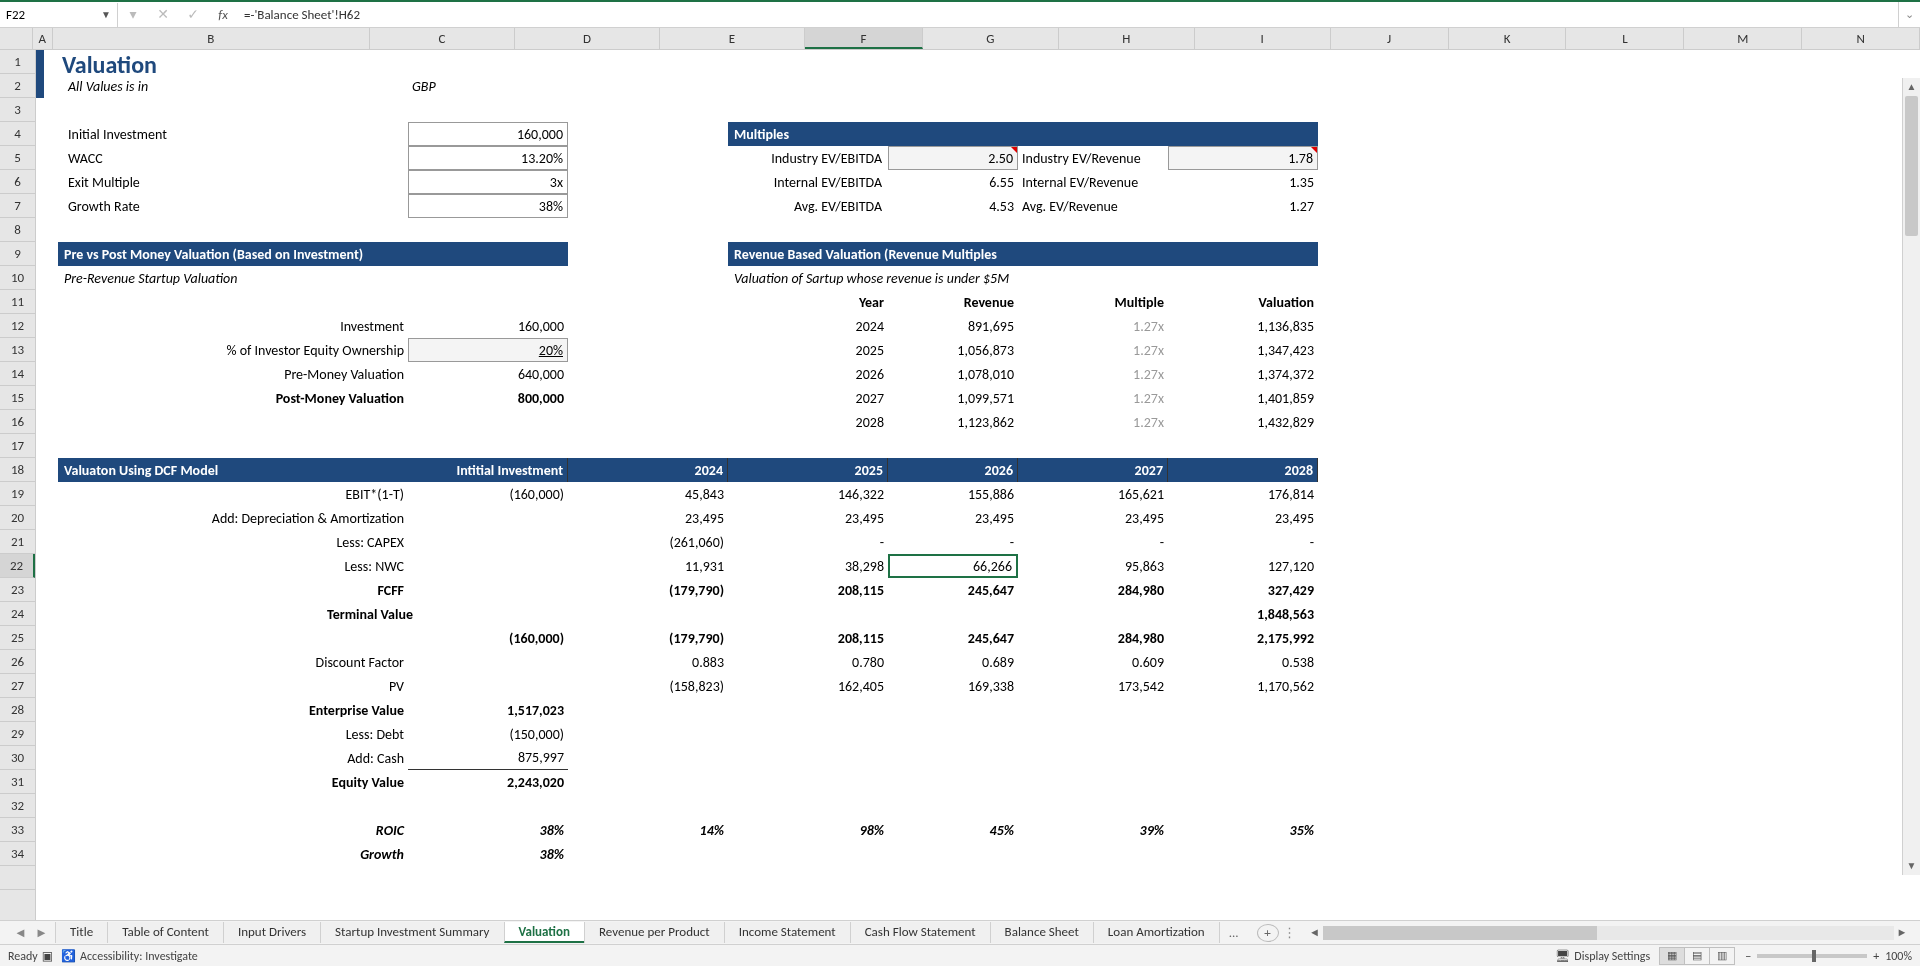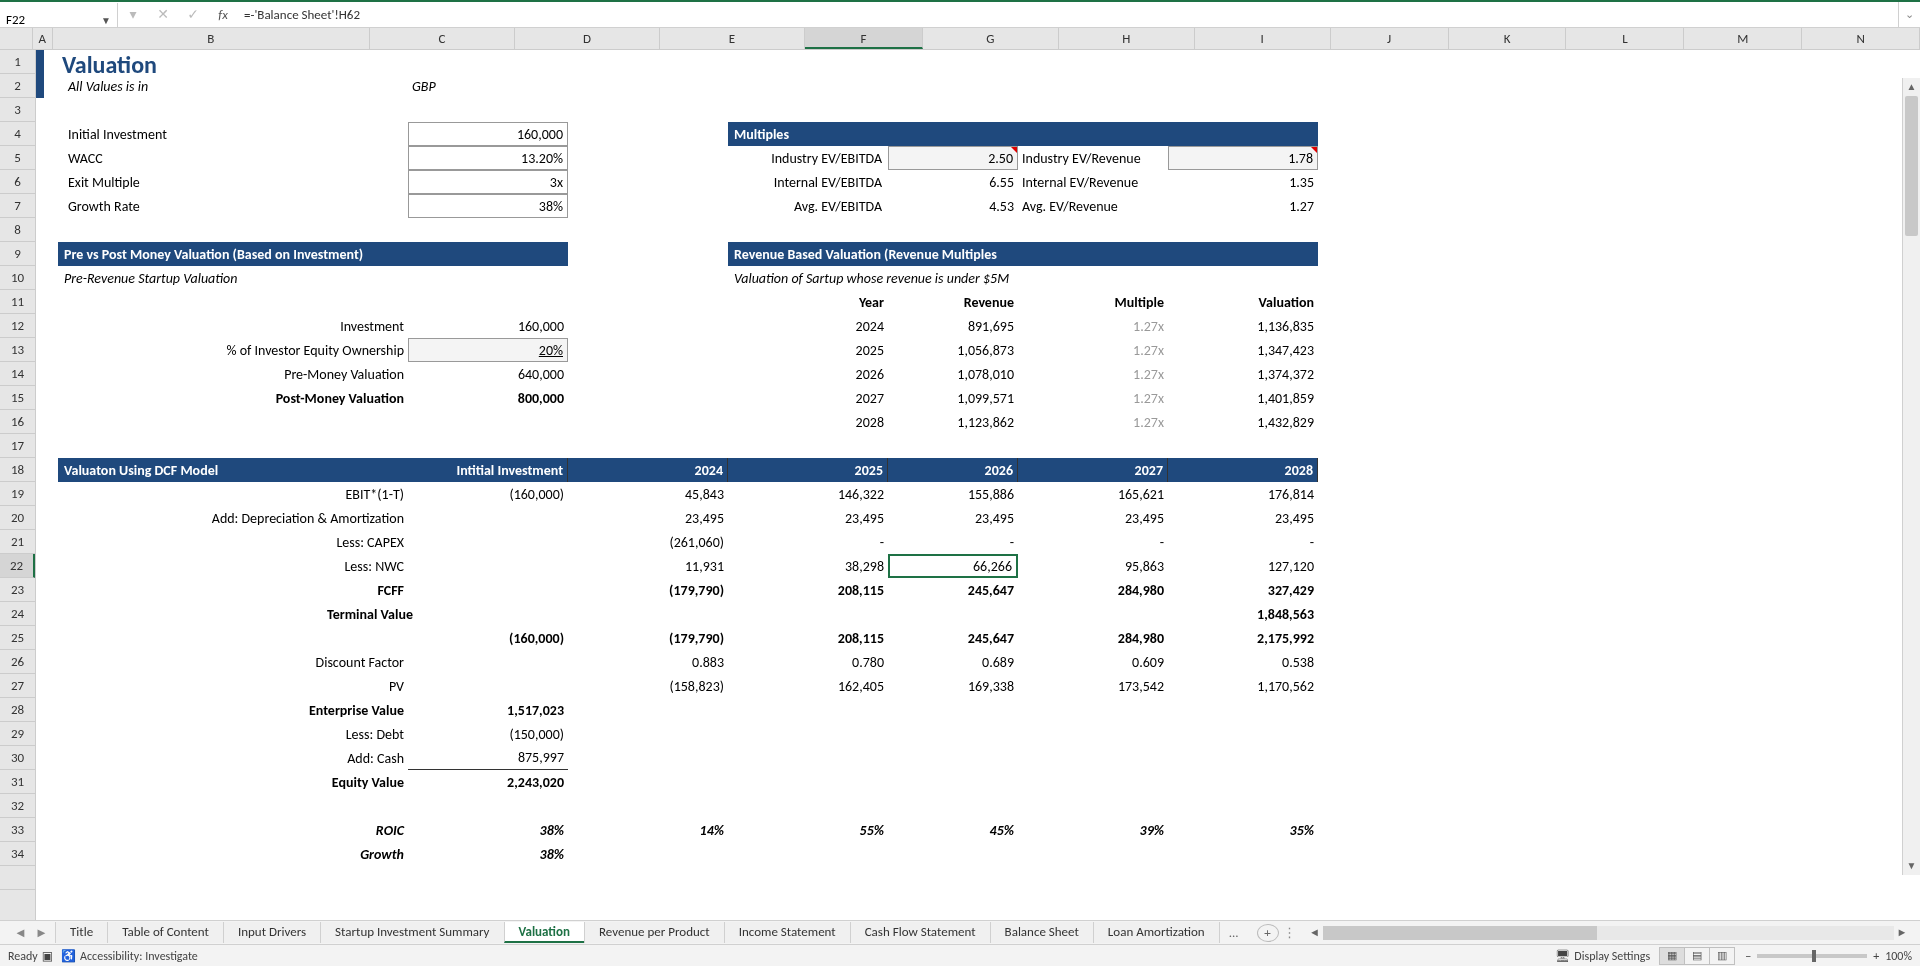--- a/index.html
+++ b/index.html
@@ -20,21 +20,21 @@
   height: 28px;
   border-bottom: 1px solid #d0d0d0;
   background: #fff;
   border-top: 2px solid #1e7145;
 }
 .name-box {
   width: 118px;
   padding: 0 6px;
   height: 24px;
   display: flex;
-  align-items: flex-end;
+  align-items: center;
   border-right: 1px solid #d0d0d0;
   font-size: 13px;
 }
 .name-box-dd { color: #555; font-size: 10px; margin-left: auto; }
 .fb-btn { width: 30px; text-align: center; color: #bbb; font-size: 14px; }
 .fb-fx { width: 30px; text-align: center; font-style: italic; color: #555; font-size: 13px; }
 .formula-input { flex: 1; padding: 0 6px; font-size: 13px; color: #333; }
 .formula-expand { width: 22px; text-align: center; color: #888; border-left: 1px solid #d0d0d0; height: 100%; display:flex; align-items:center; justify-content:center; font-size: 11px; }
 
 
@@ -374,21 +374,21 @@
         <div class="cell bold right" style="left: 372px; top: 648px; width: 160px; height: 24px;">1,517,023</div>
         <div class="cell right" style="left: 22px; top: 672px; width: 350px; height: 24px;">Less: Debt</div>
         <div class="cell right" style="left: 372px; top: 672px; width: 160px; height: 24px;">(150,000)</div>
         <div class="cell right" style="left: 22px; top: 696px; width: 350px; height: 24px;">Add: Cash</div>
         <div class="cell right solid-bottom" style="left: 372px; top: 696px; width: 160px; height: 24px;">875,997</div>
         <div class="cell bold right" style="left: 22px; top: 720px; width: 350px; height: 24px;">Equity Value</div>
         <div class="cell bold right" style="left: 372px; top: 720px; width: 160px; height: 24px;">2,243,020</div>
         <div class="cell bold italic right" style="left: 22px; top: 768px; width: 350px; height: 24px;">ROIC</div>
         <div class="cell bold italic right" style="left: 372px; top: 768px; width: 160px; height: 24px;">38%</div>
         <div class="cell bold italic right" style="left: 532px; top: 768px; width: 160px; height: 24px;">14%</div>
-        <div class="cell bold italic right" style="left: 692px; top: 768px; width: 160px; height: 24px;">55%</div>
+        <div class="cell bold italic right" style="left: 692px; top: 768px; width: 160px; height: 24px;">98%</div>
         <div class="cell bold italic right" style="left: 852px; top: 768px; width: 130px; height: 24px;">45%</div>
         <div class="cell bold italic right" style="left: 982px; top: 768px; width: 150px; height: 24px;">39%</div>
         <div class="cell bold italic right" style="left: 1132px; top: 768px; width: 150px; height: 24px;">35%</div>
         <div class="cell bold italic right" style="left: 22px; top: 792px; width: 350px; height: 24px;">Growth</div>
         <div class="cell bold italic right" style="left: 372px; top: 792px; width: 160px; height: 24px;">38%</div>
       </div>
   </div>
   <div class="vscroll">
     <div class="up">▲</div>
     <div class="track">

